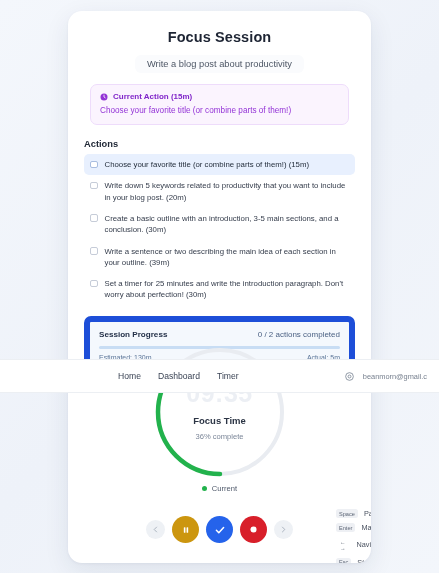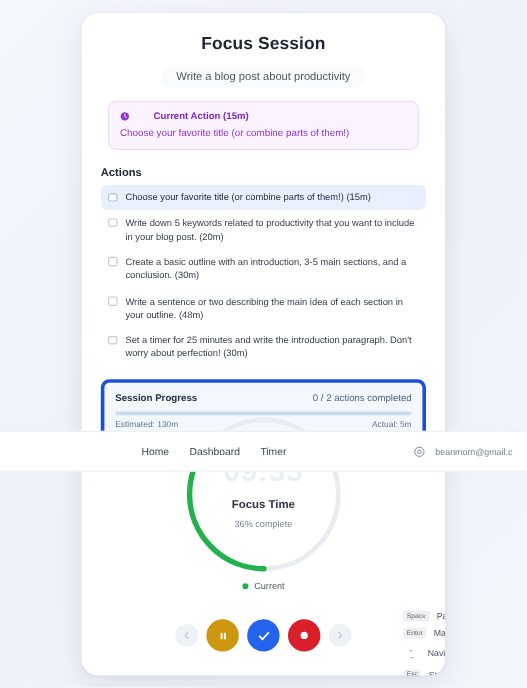--- a/index.html
+++ b/index.html
@@ -38,21 +38,21 @@
   }
 
   
   .callout {
     margin: 11px 22px 0 22px;
     background: #fbf4fe;
     border: 1px solid #eedcfb;
     border-radius: 7px;
     padding: 7px 9px 8px 9px;
   }
-  .callout-head { display: flex; align-items: center; gap: 20px; }
+  .callout-head { display: flex; align-items: center; gap: 5px; }
   .clock-icon { width: 8px; height: 8px; flex: 0 0 8px; display:block; }
   .callout-label { font-size: 8px; font-weight: bold; color: #8026c9; }
   .callout-text { font-size: 8.2px; color: #9333d6; margin-top: 4px; line-height: 1.35; }
 
   
   .section-head {
     font-size: 9.3px; font-weight: bold; color: #222a38;
     margin: 14px 0 5px 16px;
   }
   .actions { margin: 0 16px; }
@@ -66,21 +66,21 @@
     border: 1px solid #c6ccd8; border-radius: 2px; background: #fff;
   }
   .action.active .cbox { border-color: #a9bde0; }
   .action-text { font-size: 7.8px; line-height: 1.45; color: #343c4b; }
   .action.active .action-text { color: #1f2937; }
 
   
   .progress-card {
     margin: 10px 16px 0 16px;
     background: #f4f8fd;
-    border: 3px solid #1d4ed8;
+    border: 6px solid #1d4ed8;
     border-radius: 7px;
     padding: 8px 9px 7px 9px;
     text-align: center;
   }
   .prog-top { display: flex; justify-content: space-between; align-items: baseline; }
   .prog-title { font-size: 8.1px; font-weight: bold; color: #233048; }
   .prog-count { font-size: 8px; color: #4c6284; }
   .bar-track {
     height: 3px; background: #c8ddf4; border-radius: 3px;
     margin: 7px 0 5px 0; overflow: hidden;
@@ -200,21 +200,21 @@
       <div class="action">
         <span class="cbox"></span>
         <span class="action-text">Write down 5 keywords related to productivity that you want to include in your blog post. (20m)</span>
       </div>
       <div class="action">
         <span class="cbox"></span>
         <span class="action-text">Create a basic outline with an introduction, 3-5 main sections, and a conclusion. (30m)</span>
       </div>
       <div class="action">
         <span class="cbox"></span>
-        <span class="action-text">Write a sentence or two describing the main idea of each section in your outline. (48m)</span>
+        <span class="action-text">Write a sentence or two describing the main idea of each section in your outline. (39m)</span>
       </div>
       <div class="action">
         <span class="cbox"></span>
         <span class="action-text">Set a timer for 25 minutes and write the introduction paragraph. Don't worry about perfection! (30m)</span>
       </div>
     </div>
 
     <div class="progress-card">
       <div class="prog-top">
         <span class="prog-title">Session Progress</span>

